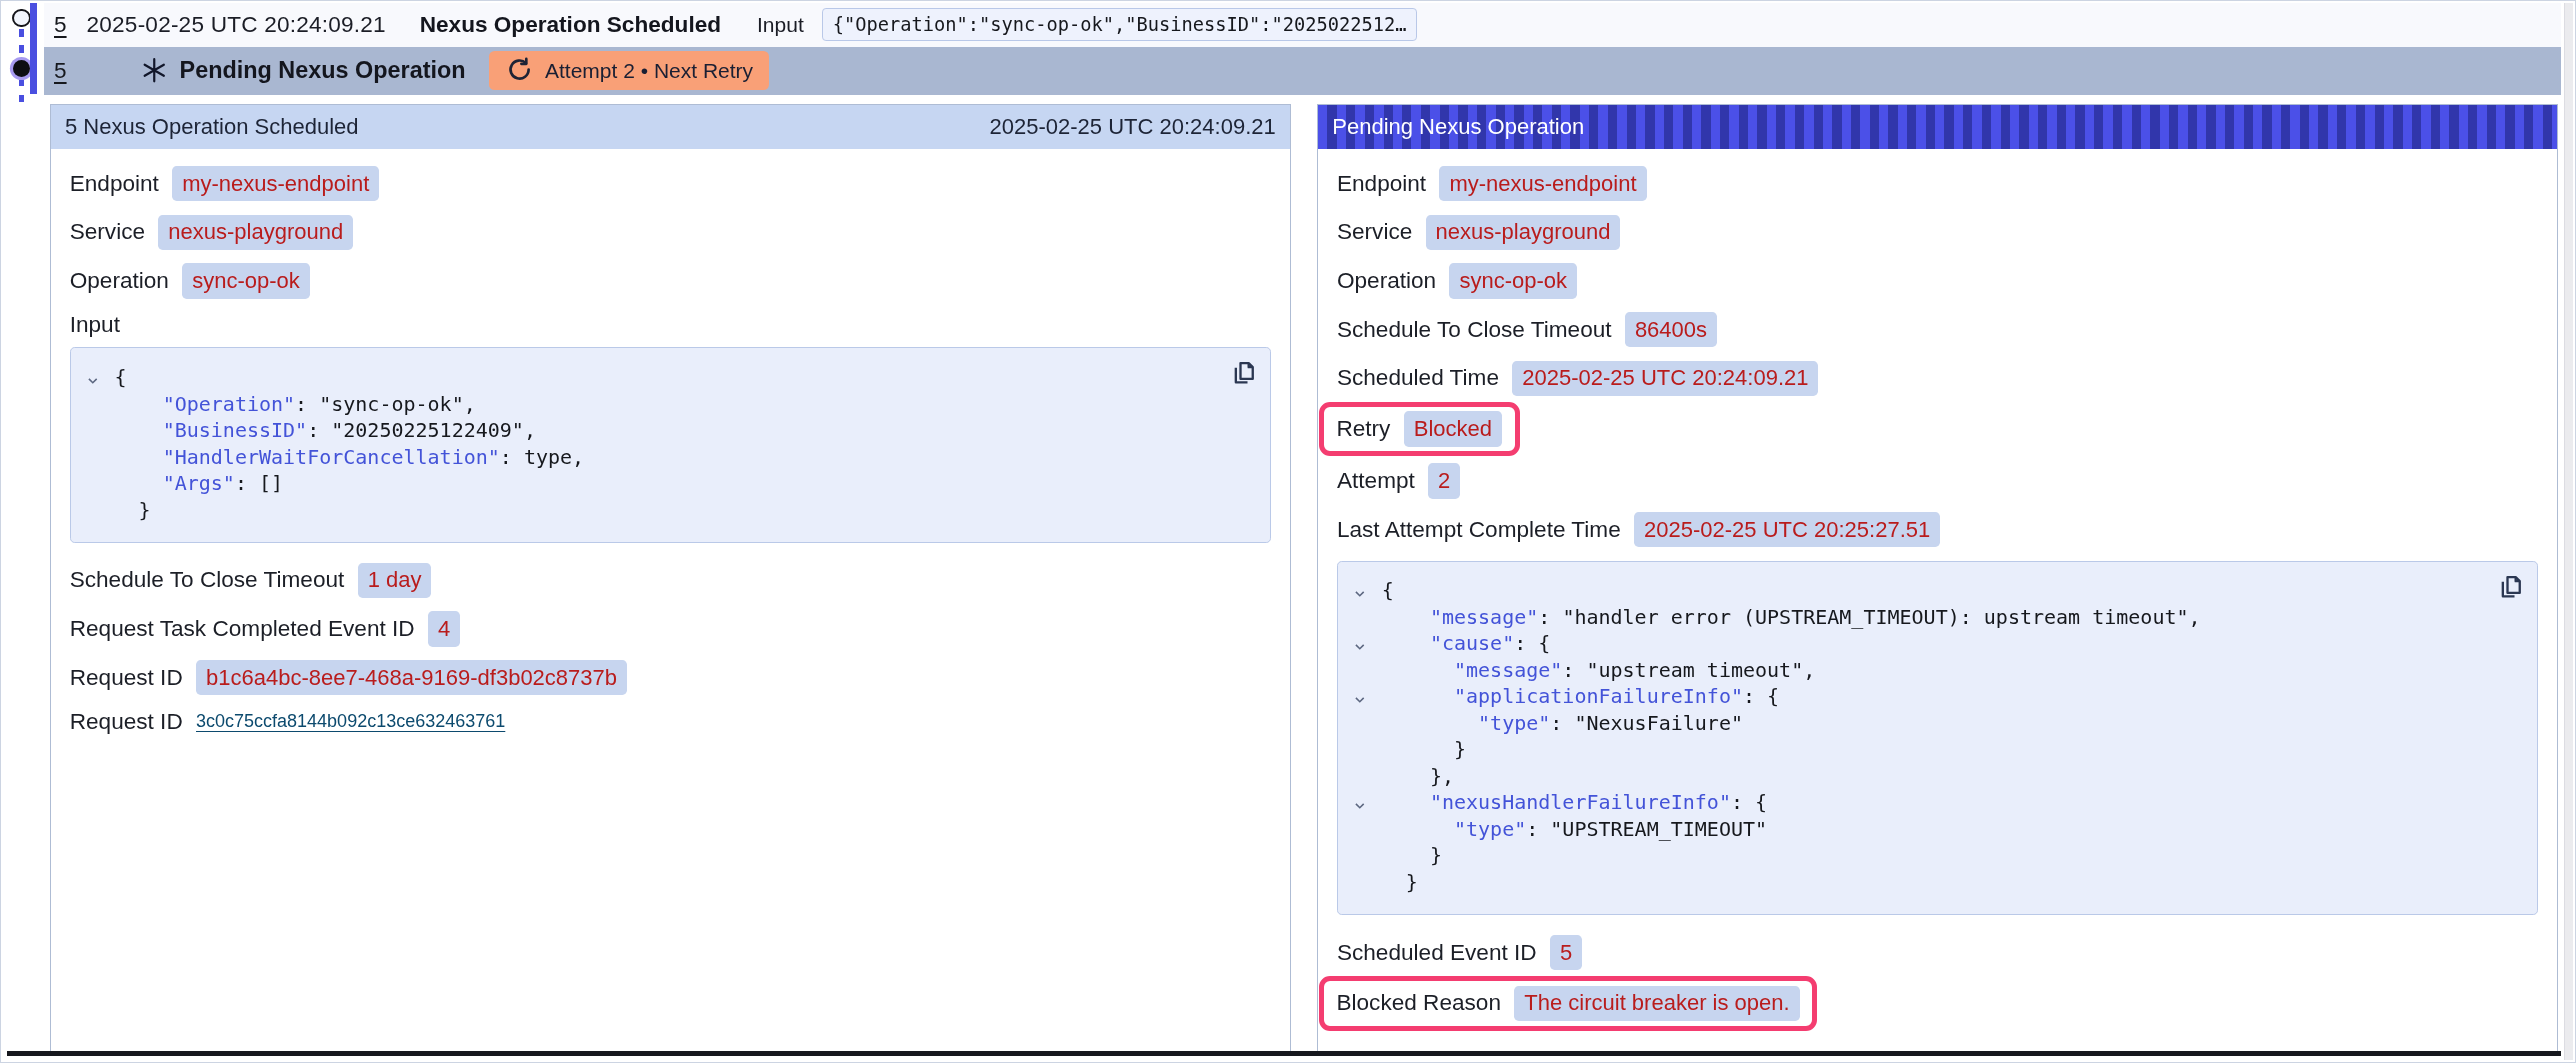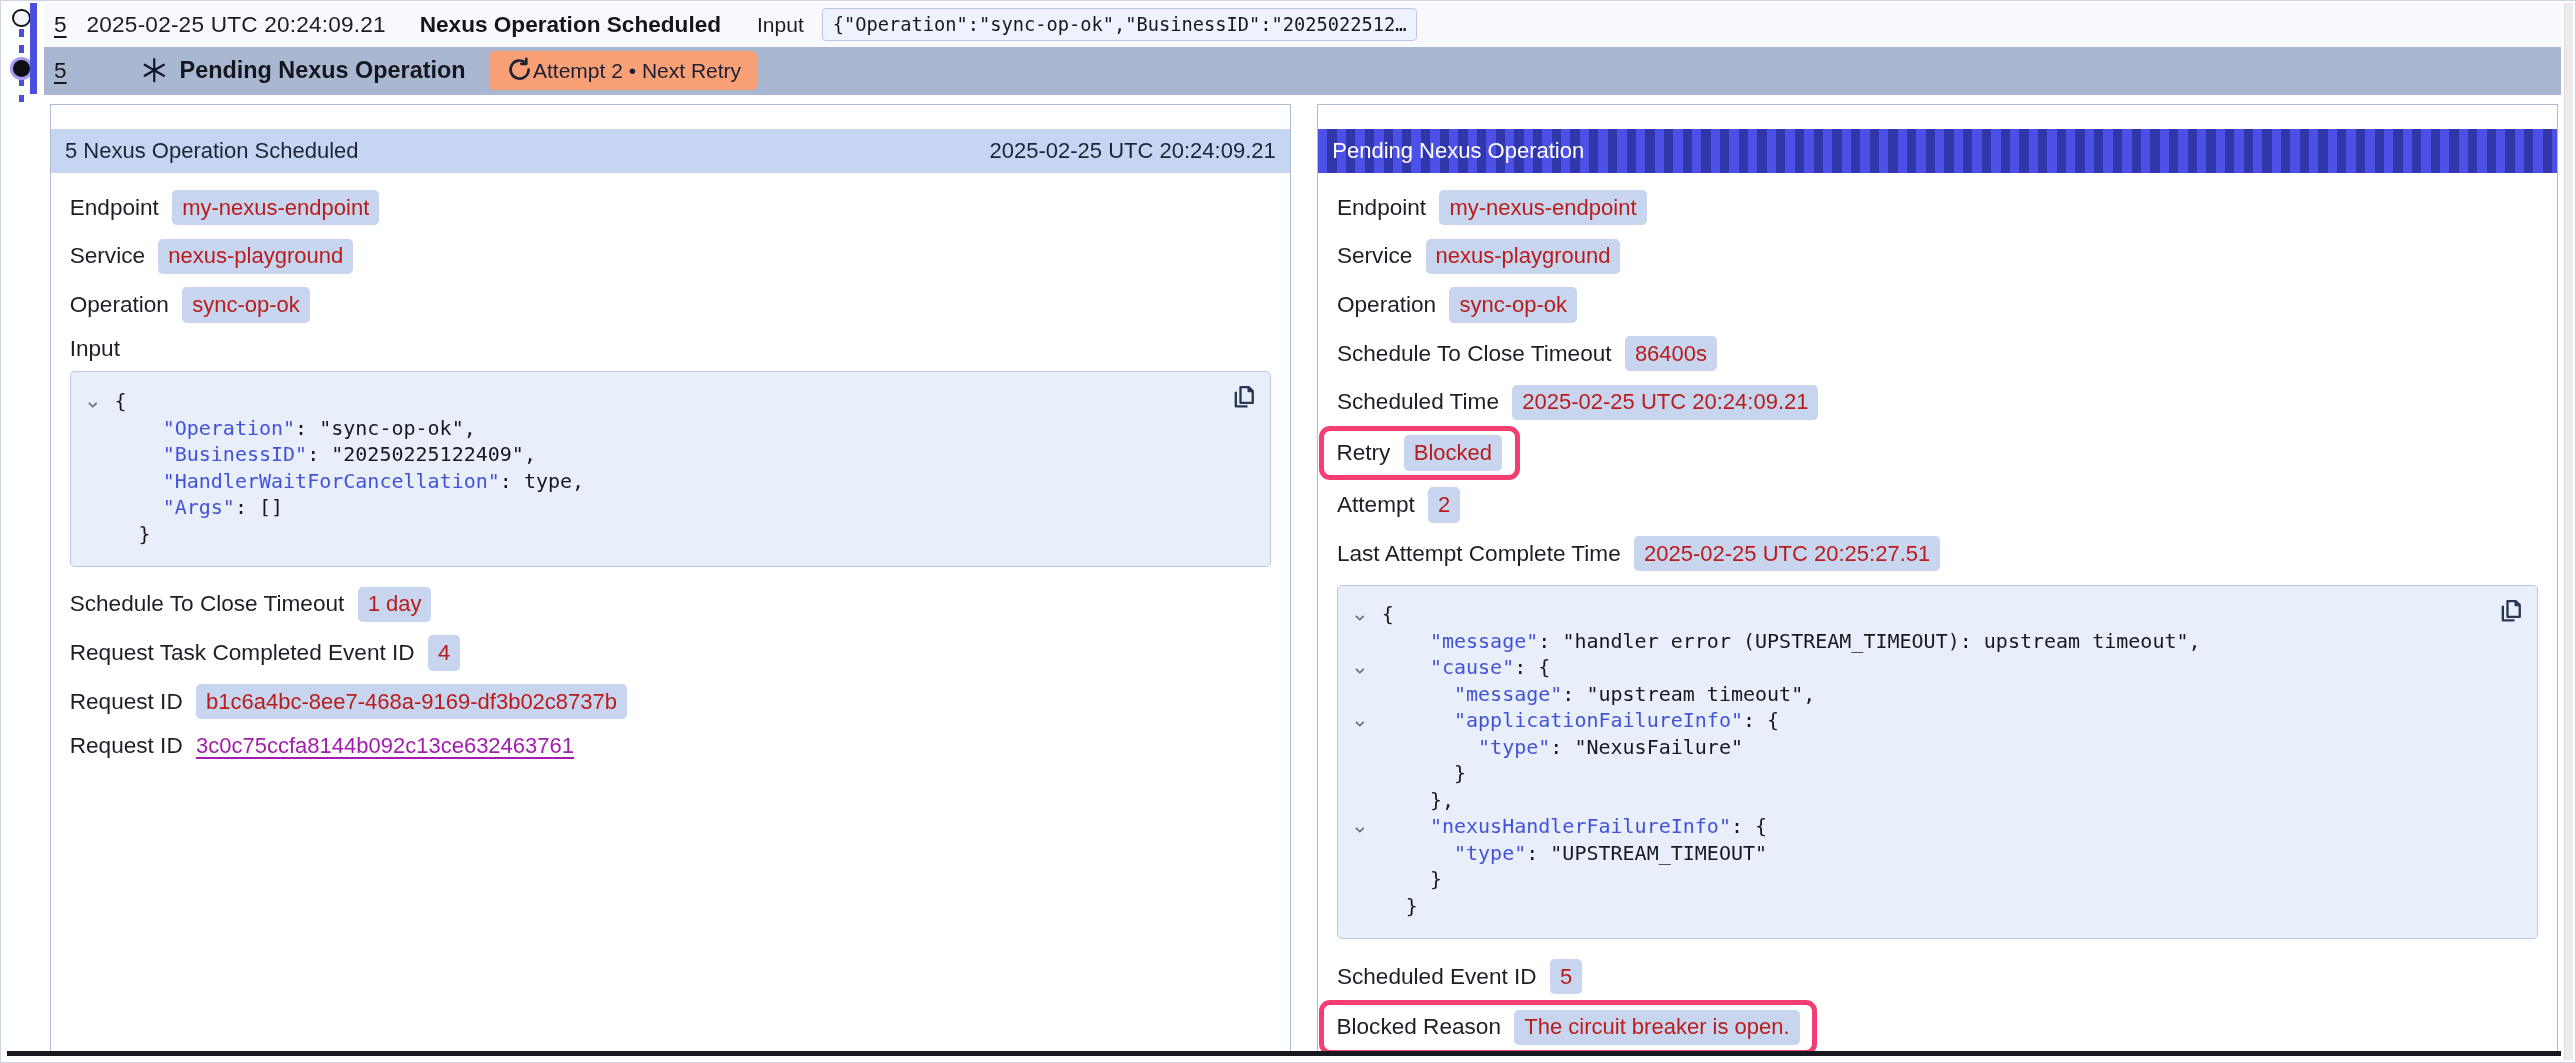--- a/index.html
+++ b/index.html
@@ -31,40 +31,40 @@
   .evt-id { font-size:22.6px; font-weight:500; color:#16181d; text-decoration:underline;
     text-underline-offset:3.9px; cursor:pointer; }
   .evt-ts { font-size:22.6px; margin-left:20px; color:#1b1d26; letter-spacing:0.2px; }
   .evt-title { font-size:22.6px; font-weight:700; margin-left:34px; color:#14161e; }
   .evt-input-label { font-size:21px; margin-left:36px; color:#1b1d26; }
   .evt-chip { margin-left:18.7px; font-family:"DejaVu Sans Mono", monospace; font-size:18.7px;
     background:#eef2fd; border:1.6px solid #b9c8e8; border-radius:3.9px; padding:4.7px 9.4px;
     max-width:608px; overflow:hidden; white-space:nowrap; color:#16181d; }
   .asterisk-icon { margin-left:74px; display:inline-flex; }
   .evt-title2 { font-size:23.4px; font-weight:700; margin-left:12.5px; color:#14161e; }
-  .retry-badge { margin-left:23.4px; display:inline-flex; align-items:center; gap:2px;
+  .retry-badge { margin-left:23.4px; display:inline-flex; align-items:center; gap:14px;
     background:#f9a077; border-radius:5.5px; padding:6.2px 15.6px; font-size:21px; font-weight:500; color:#1a1f33; }
 
   
   .panels { position:absolute; left:49px; right:17px; top:103px; bottom:9.4px; display:flex; gap:26.5px; }
   .panel { flex:1 1 0; border:1.6px solid #aebcd4; background:#ffffff; display:flex; flex-direction:column; }
   .panel-head { height:44px; flex:0 0 44px; display:flex; align-items:center;
-    justify-content:space-between; padding:9px 14px; font-size:22px;margin-top:24px; }
+    justify-content:space-between; padding:9px 14px; font-size:22px; }
   .left-head { background:#c6d6f2; color:#1d2436; }
   .left-head .ph-title { font-weight:500; }
   .striped { color:#ffffff; font-weight:500;
     background:repeating-linear-gradient(90deg,#4b50e8 0 9.4px,#3136ab 9.4px 18.7px); }
   .panel-body { padding:17px 18.7px 0 18.7px; position:relative; }
 
   .frow-wrap { margin-bottom:13.3px; }
   .frow { display:inline-flex; align-items:center; gap:13.3px; }
   .flabel { font-size:22.6px; color:#1c1f27; white-space:nowrap;text-align:right; }
   .fbadge { background:#c7d5ef; border-radius:4.7px; padding:4.7px 10px; font-size:22px;
     color:#b91c1c; white-space:nowrap; }
-  .flink { font-size:22px; color:#a21caf; text-decoration:underline; text-underline-offset:3.9px; cursor:pointer; }
+  .flink { font-size:18px; color:#0c4a6e; text-decoration:underline; text-underline-offset:3.9px; cursor:pointer; }
   .frow.hl { border:5.5px solid #f43d70; border-radius:11px; padding:4.7px 12.5px;
     margin:-7.8px 0 -6.2px -18px; background:#ffffff; }
 
   .section-label { font-size:22.6px; color:#1c1f27; margin:4.7px 0 9.4px; }
   .code-block { position:relative; background:#e9eefb; border:1.6px solid #bac9e8; border-radius:4.7px;
     padding:15.6px 15.6px 18.7px 7.8px; margin:0 0 20px 0; }
   .code-line { white-space:pre; position:relative; padding-left:36px;
     font-family:"DejaVu Sans Mono", monospace; font-size:20px; line-height:26.5px; color:#16181d; }
   .code-line .chev { position:absolute; left:6.2px; top:4.7px; cursor:pointer; }
   .seg-k { color:#4353d8; }

